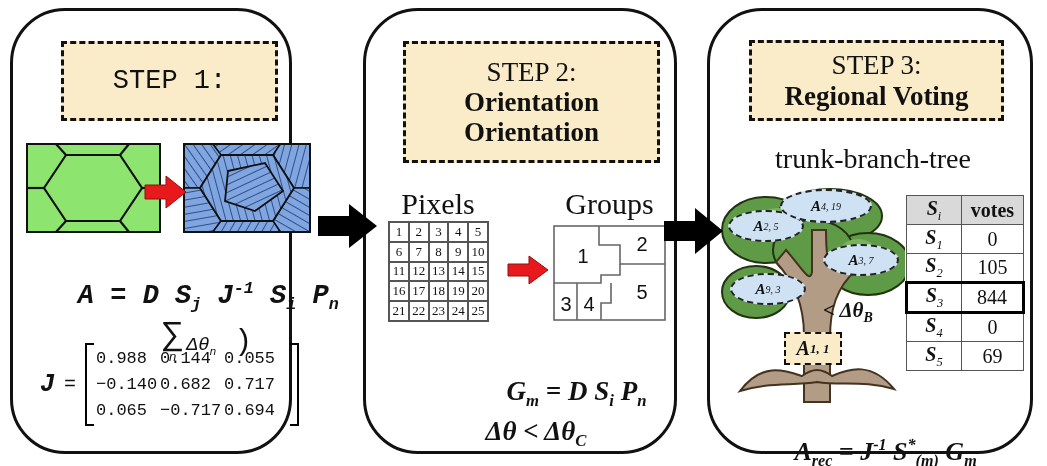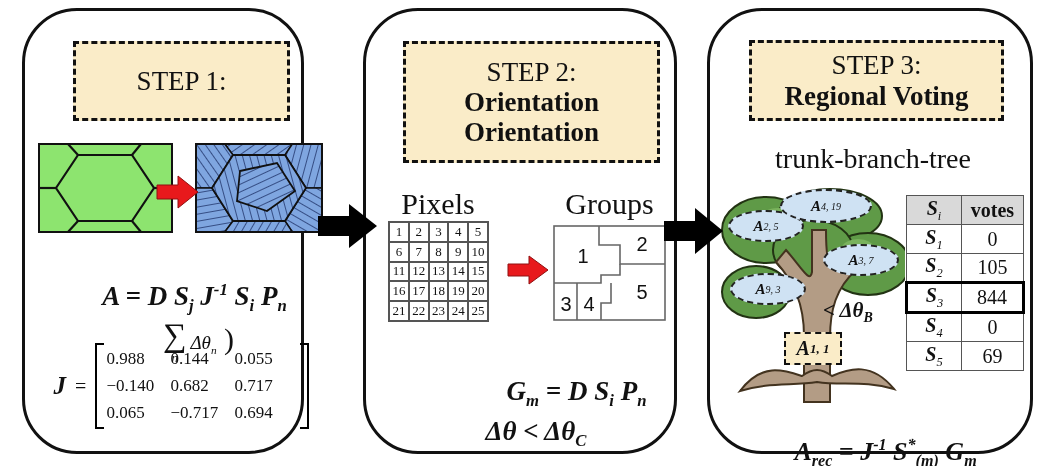--- a/index.html
+++ b/index.html
@@ -1,20 +1,20 @@
 <!DOCTYPE html>
 <html><head>
 <meta charset="utf-8">
 <style>
   * { margin:0; padding:0; box-sizing:border-box; }
   body { width:1047px; height:466px; background:#fff; position:relative;
          font-family:"Liberation Serif", serif; color:#111; overflow:hidden; }
   .panel { position:absolute; top:8px; height:446px; border:3px solid #111;
            border-radius:55px; background:#fff; }
-  #panel1 { left:22px;  width:282px; }
+  #panel1 { left:10px;  width:282px;font-family:Liberation Mono, monospace; }
   #panel2 { left:363px; width:314px; }
   #panel3 { left:707px; width:326px; }
 
   .stepbox { position:absolute; background:#faecc8; border:3px dashed #111;
              display:flex; flex-direction:column; align-items:center;
              justify-content:center; text-align:center; line-height:1.12; }
   .step-label { font-size:27px; }
   .step-title { font-size:27px; font-weight:bold; }
 
   .abs { position:absolute; }

